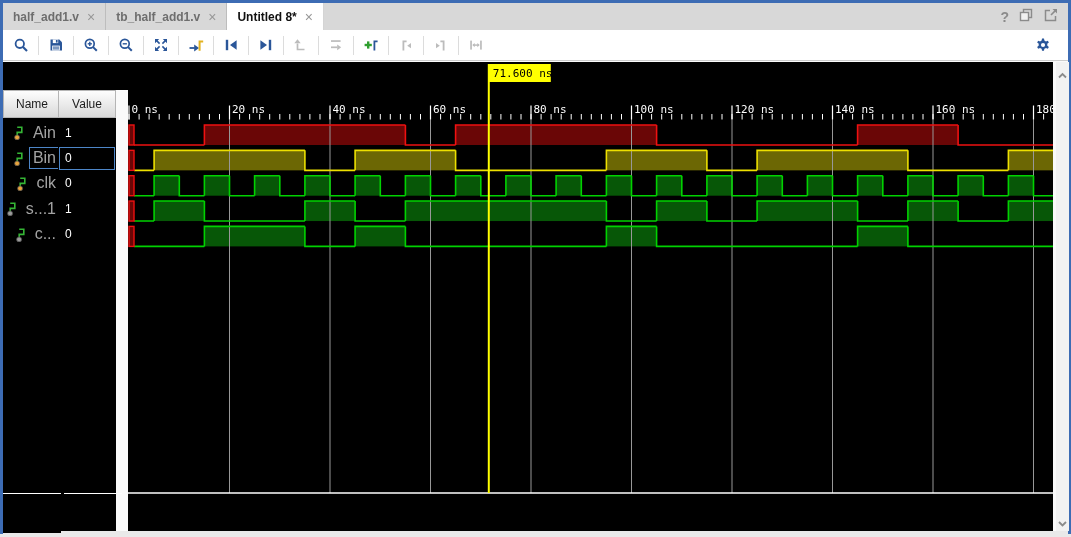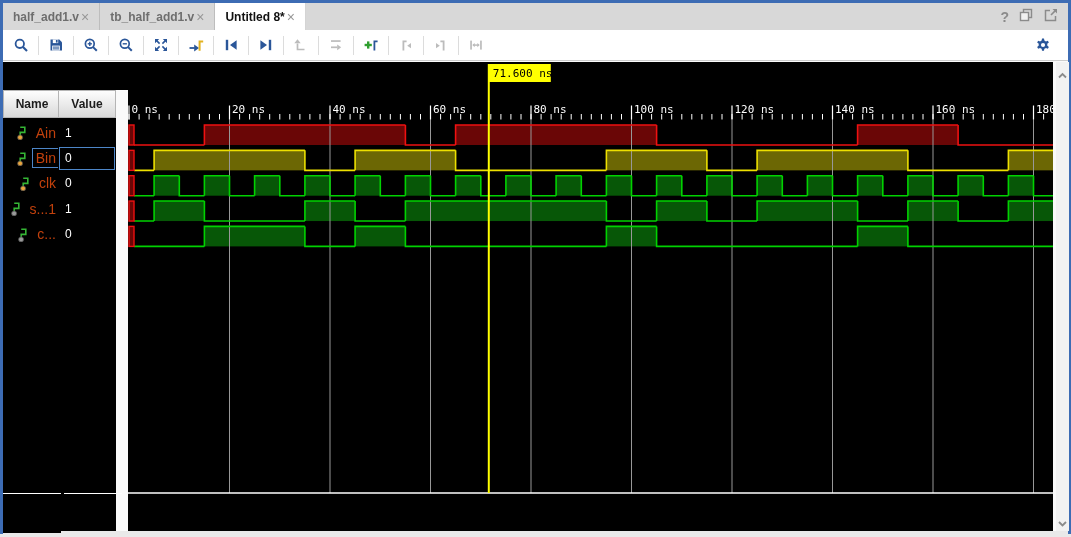--- a/index.html
+++ b/index.html
@@ -6,46 +6,46 @@
   body{width:1071px;height:537px;position:relative;overflow:hidden;
        background:#e9e9e9;font-family:"Liberation Sans",sans-serif;}
   .abs{position:absolute}
   
   .b-top{left:0;top:0;width:1071px;height:3px;background:#3d6cb4}
   .b-left{left:0;top:0;width:3px;height:534px;background:#3d6cb4}
   .b-right{left:1068px;top:0;width:3px;height:534px;background:#3d6cb4}
   
   .tabbar{left:3px;top:3px;width:1065px;height:27px;background:#d8d8d8;
           display:flex;align-items:stretch;box-sizing:border-box}
-  .tab{display:flex;align-items:center;padding:0 10px;gap:2px;
+  .tab{display:flex;align-items:center;padding:0 10px;gap:8px;
        border-right:1px solid #bdbdbd;font-size:12px;font-weight:bold;color:#6e6e6e;cursor:default}
   .tab.active{background:#ffffff;color:#111;border-right-color:#d4d4d4}
   .tab .close{color:#979797;font-size:14px;font-weight:normal;line-height:1}
   .winicons{margin-left:auto;display:flex;align-items:center;gap:9px;padding-right:9px}
   .winicons .q{color:#8b8b8b;font-size:14px;font-weight:bold}
   
   .toolbar{left:3px;top:30px;width:1065px;height:31px;background:#fff;
            border-bottom:1px solid #cccccc;display:flex;align-items:center;
            padding-left:5px;box-sizing:border-box}
   .tbtn{width:26px;height:24px;display:flex;align-items:center;justify-content:center}
   .tsep{width:1px;height:19px;background:#dcdcdc;margin:0 4px}
   .gearwrap{margin-left:auto;margin-right:12px}
   
   .main{left:3px;top:61px;width:1065px;height:470px;background:#fafafa}
   .blkstrip{left:0;top:1px;width:125px;height:28px;background:#000}
   .namecol{left:0;top:29px;width:58px;height:443px;background:#000}
   .valuecol{left:55px;top:29px;width:58px;height:441px;background:#000}
   .colhdr{height:28px;background:linear-gradient(#fdfdfd,#d9d9d9);
           border:1px solid #b5b5b5;box-sizing:border-box;display:flex;align-items:center;
-          justify-content:center;font-size:12px;font-weight:bold;color:#1c1c1c}
+          justify-content:center;font-size:12px;font-weight:normal;color:#1c1c1c}
   .rows{padding-top:2px}
   .srow{height:25.4px;display:flex;align-items:center}
   .srow.name{justify-content:flex-end;padding-right:1px}
   .sigicon{width:14px;height:15px;margin-right:2px;flex:0 0 auto}
-  .slabel{color:#c2410c;font-size:14px;padding:1px 3px;border:1px solid transparent;white-space:nowrap}
+  .slabel{color:#a3a3a3;font-size:16px;padding:1px 3px;border:1px solid transparent;white-space:nowrap}
   .slabel.sel{border-color:#4d86c8}
   .vwrap{width:54px;margin-left:1px;height:21px;display:flex;align-items:center;border:1px solid transparent}
   .vwrap.sel{border-color:#4d86c8}
   .vtext{color:#fff;font-size:12px;padding-left:5px}
   .wline{position:absolute;background:#fff;height:1px}
   .wavepanel{left:125px;top:1px;width:925px;height:469px;background:#000;overflow:hidden}
   .scroll{left:1053px;top:1px;width:13px;height:469px;background:#f2f2f2}
   .scroll .chev{position:absolute;left:1px;width:11px;height:11px}
 </style>
 </head>

